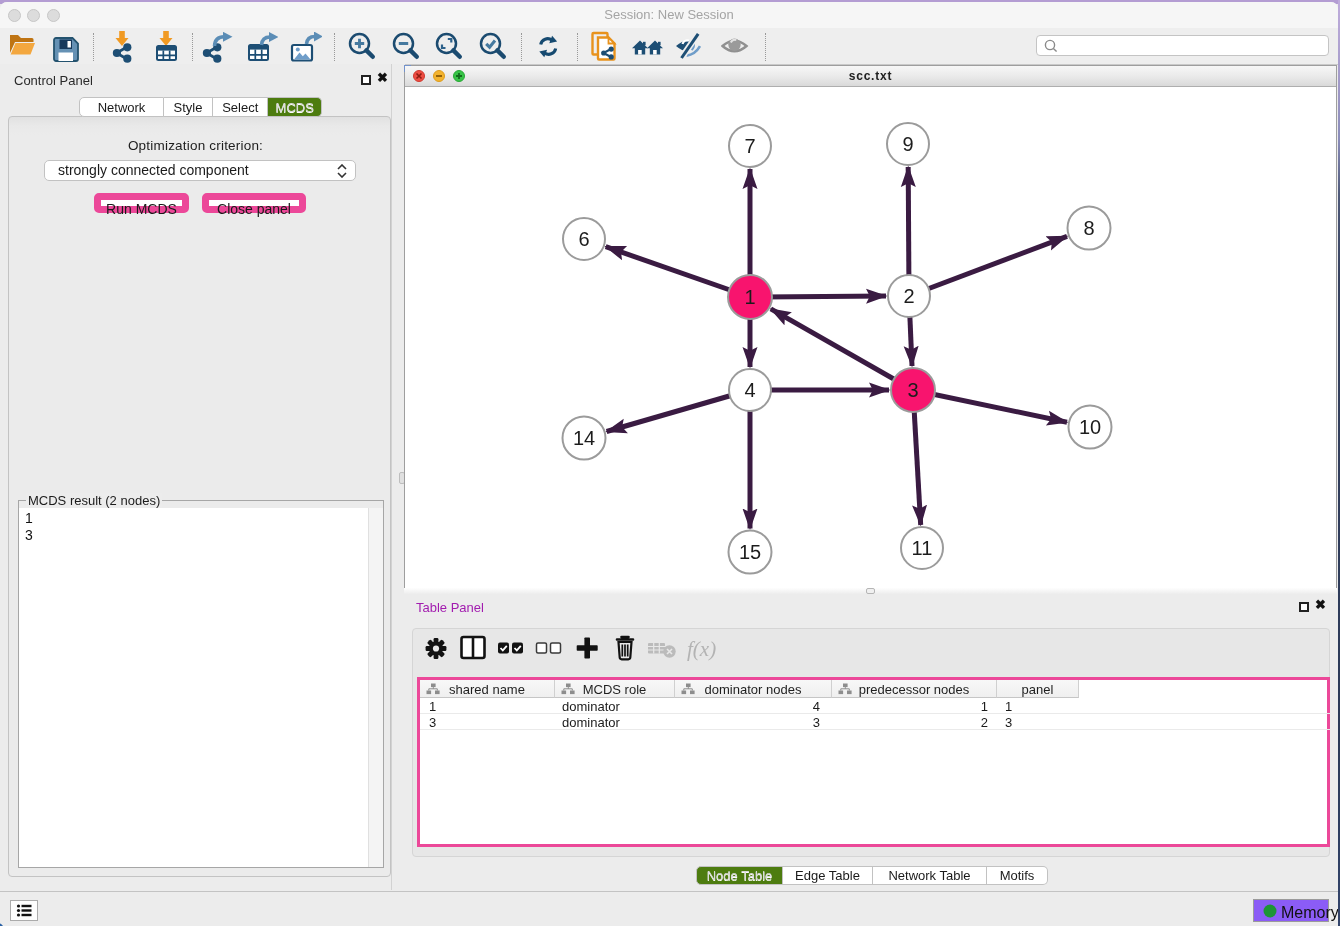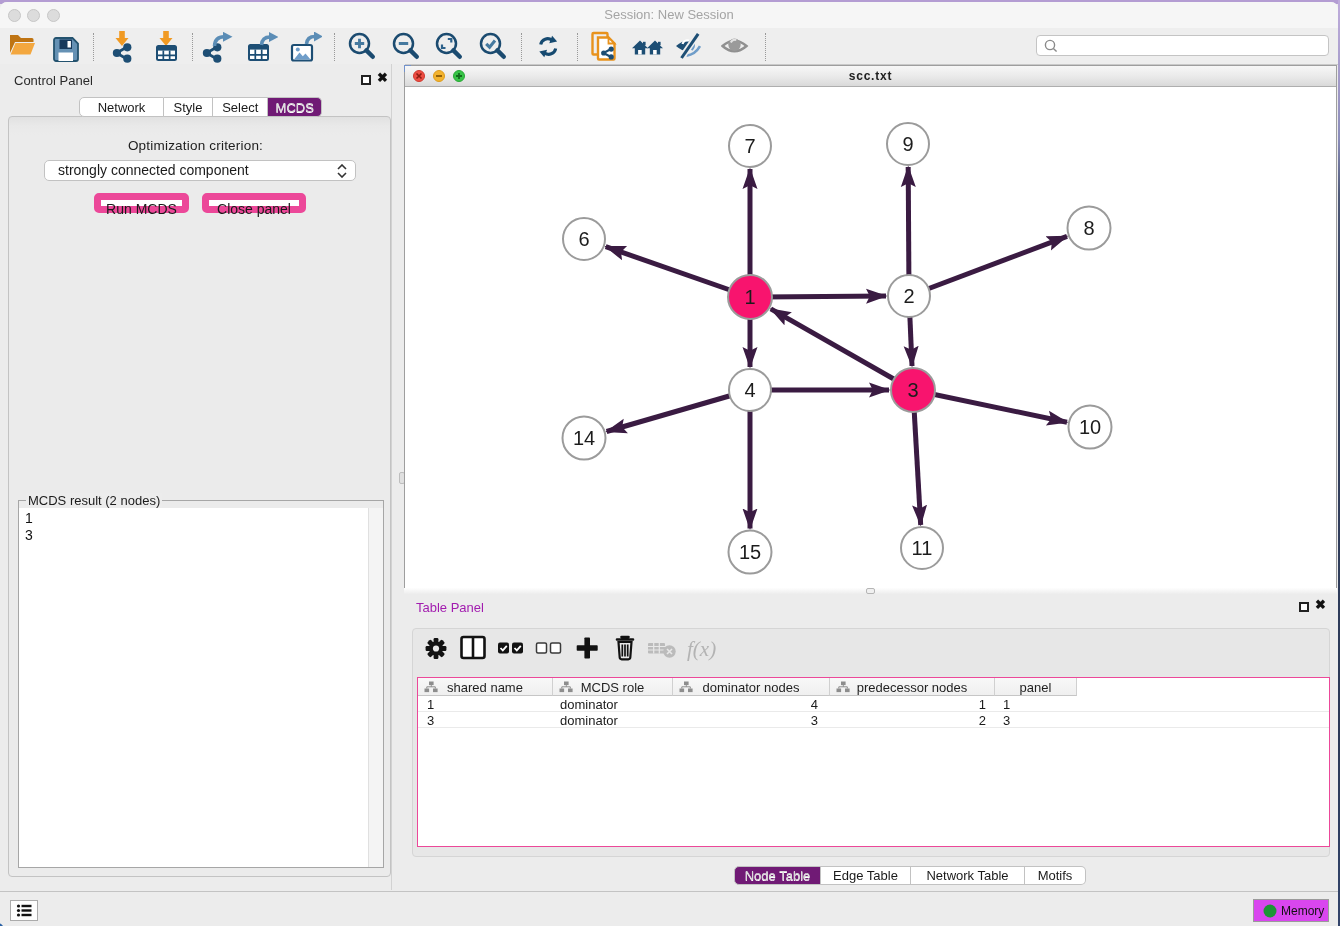--- a/index.html
+++ b/index.html
@@ -25,21 +25,21 @@
 
 #cpanel { left:0; top:62px; width:391px; height:826px; background:#ececec; }
 #cpTitle { left:14px; top:9px; font-size:13px; color:#2a2a2a; }
 .hdrSquare { width:10px; height:10px; border:2px solid #222; background:#fff; }
 .hdrX { font-size:13px; font-weight:bold; color:#111; }
 .tabrow { height:20px; display:flex; }
 .tab { height:20px; line-height:19px; font-size:13px; color:#1a1a1a; text-align:center;
   background:#fff; border:1px solid #c2c2c2; border-left:none; padding:0 0; }
 .tab.first { border-left:1px solid #c2c2c2; border-radius:5px 0 0 5px; }
 .tab.last { border-radius:0 5px 5px 0; }
-.tab.dis { background:#701a75; color:#d9d9d9; text-shadow:0 1px 0 #fff; }
+.tab.dis { background:#4d7c0f; color:#d9d9d9; text-shadow:0 1px 0 #fff; }
 #cpTabs { left:79px; top:33px; width:243px; }
 #cpBody { left:8px; top:52px; width:383px; height:761px; border:1px solid #c3c3c3; border-radius:4px;
   background:linear-gradient(#e1e1e1 0, #e9e9e9 9px, #ebebeb 18px); }
 #optLabel { left:0; top:74px; width:100%; text-align:center; font-size:13.5px; color:#1d1d1d; letter-spacing:0.2px; }
 #combo { left:44px; top:96px; width:312px; height:21px; background:#fff; border:1px solid #c2c2c2;
   border-radius:5px; font-size:14px; color:#1a1a1a; line-height:19px; padding-left:13px; }
 .btn { height:20px; background:#fff; border:7px solid #ec4899; border-radius:5px;
   font-size:14px; color:#1a1a1a; text-align:center; line-height:18px; }
 #fieldset { left:18px; top:436px; width:366px; height:368px; border:1px solid #a6a6a6; }
 #fsInner { left:0; top:7px; width:364px; height:359px; background:#fff; }
@@ -56,33 +56,33 @@
   background:linear-gradient(#f7f7f7, #e9e9e9 55%, #d9d9d9); border-bottom:1px solid #aeaeae; }
 #nettitle .t { width:100%; text-align:center; top:3px; font-size:12px; font-weight:bold; color:#222; letter-spacing:0.8px;}
 .mac { position:absolute; top:3.5px; width:12px; height:12px; border-radius:50%; }
 
 #hgrip { left:866px; top:586px; width:9px; height:6px; background:#f0f0f0; border:1px solid #b5b5b5; border-radius:2px; }
 
 #tpanel { left:405px; top:595px; width:933px; height:293px; background:#ececec; }
 #tpTitle { left:11px; top:3px; font-size:13px; color:#a21caf; }
 #tpInner { left:7px; top:31px; width:918px; height:229px; background:#e7e7e7; border:1px solid #d5d5d5; border-radius:4px; }
 #tptools { left:12px; top:24px; width:910px; height:46px; }
-#ttable { left:12px; top:80px; width:913px; height:170px; background:#fff; border:1px solid #ec4899; }
+#ttable { left:12px; top:80px; width:913px; height:170px; background:#fff; border:3px solid #ec4899; }
 .thc { position:absolute; top:0; height:18px; background:linear-gradient(#f8f8f8,#efefef);
   border-right:1px solid #d0d0d0; border-bottom:1px solid #c6c6c6; font-size:13px; color:#1f1f1f; }
 .thc span { position:absolute; width:100%; text-align:center; top:2px; }
 .trow { position:absolute; left:0; width:911px; height:16px; font-size:13px; color:#1b1b1b; border-bottom:1px solid #eaeaea; }
 .td { position:absolute; top:1px; }
-#btabs { left:291px; top:269px; width:360px;margin-left:38px; }
+#btabs { left:291px; top:269px; width:360px; }
 #btabs .tab { height:19px; line-height:18px; }
 
 #statusbar { left:0; top:889px; width:1338px; height:35px; background:#ececec; border-top:1px solid #c3c3c3; }
 #listbtn { left:10px; top:8px; width:28px; height:21px; background:#fdfdfd; border:1px solid #ababab; }
-#membtn { left:1253px; top:7px; width:76px; height:23px; background:#d946ef; border:1px solid #9b9b9b;
-  font-size:12px; color:#111; }
+#membtn { left:1253px; top:7px; width:76px; height:23px; background:#8b5cf6; border:1px solid #9b9b9b;
+  font-size:16px; color:#111; }
 #bluefrag { left:-9px; top:921px; width:13px; height:13px; border-radius:50%; background:#2b62a5; }
 </style>
 </head>
 <body>
 <div class="abs" id="deskTop"></div>
 <div class="abs" id="win">
   <div class="abs" id="titlebar">
     <div class="tl" style="left:8px;"></div>
     <div class="tl" style="left:27px;"></div>
     <div class="tl" style="left:47px;"></div>

